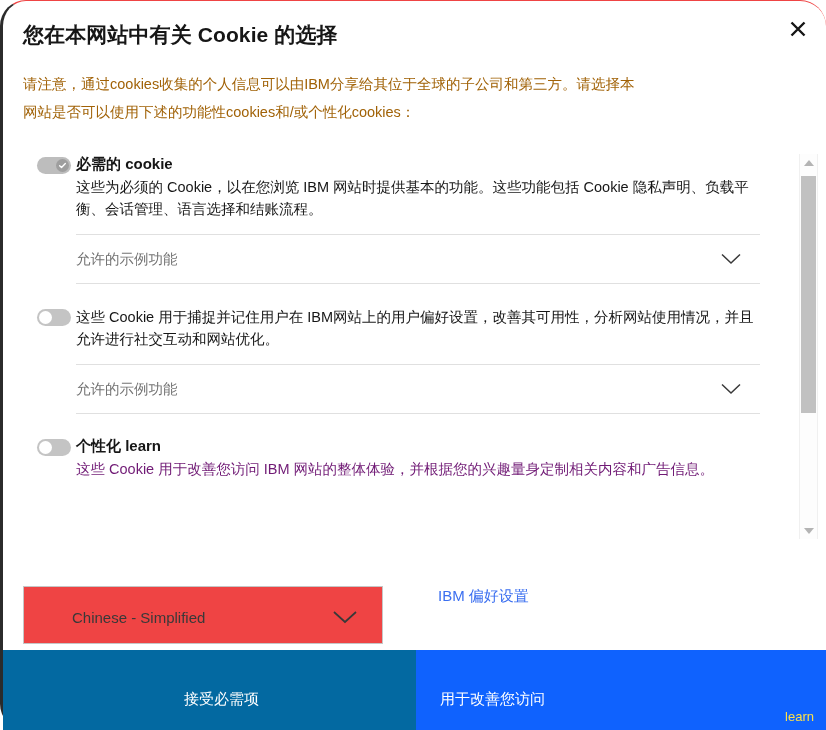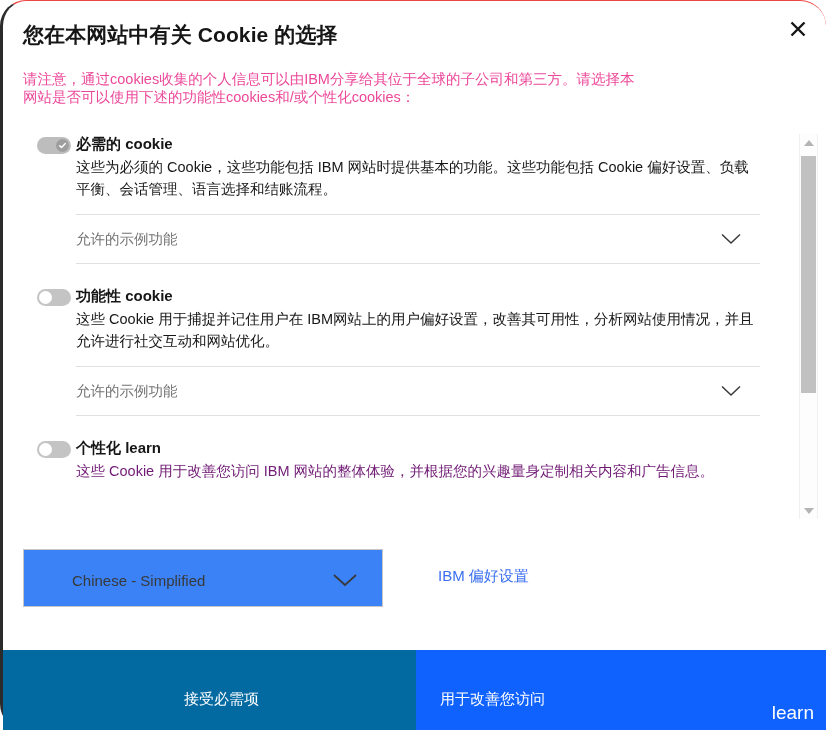--- a/index.html
+++ b/index.html
@@ -55,23 +55,23 @@
   .dlg-title {
     font-size: 21px;
     font-weight: 700;
     line-height: 1.3;
     margin: 0;
     letter-spacing: .1px;
     color: #161616;
   }
   .dlg-intro {
     font-size: 14.5px;
-    line-height: 18px;
+    line-height: 28px;
     margin: 22px 0 0 0;
-    color: #ec4899;
+    color: #a16207;
     max-width: 615px;
   }
 
   
   .scroll-outer {
     position: relative;
     margin: 28px 0 0 0;
     height: 385px;
     flex: none;
   }
@@ -213,24 +213,24 @@
 
   
   .dlg-footer {
     flex: 1;
     position: relative;
     padding: 0 20px;
   }
   .lang-select {
     position: absolute;
     left: 20px;
-    top: 30px;
+    top: 47px;
     width: 360px;
     height: 58px;
-    background: #3b82f6;
+    background: #ef4444;
     border: 1px solid #c6c6c6;
     display: flex;
     align-items: center;
     justify-content: space-between;
     padding: 4px 24px 0 48px;
     box-sizing: border-box;
     cursor: pointer;
     font-size: 15px;
     color: #393939;
   }
@@ -266,22 +266,22 @@
     text-align: center;
   }
   .btn-custom {
     flex: 1;
     background: #0f62fe;
   }
   .learn-text {
     position: absolute;
     right: 12px;
     bottom: 6px;
-    font-size: 19px;
-    color: #ffffff;
+    font-size: 13px;
+    color: #fde047;
     margin-left: 12px;
   }
 </style>
 </head>
 <body>
 
 <div id="cookie-dialog">
 
   <button class="close-btn" aria-label="close">
     <svg width="20" height="20" viewBox="0 0 20 20">
@@ -299,36 +299,35 @@
 
       <div class="cat">
         <button class="toggle on-locked">
           <span class="knob">
             <svg width="9" height="9" viewBox="0 0 12 12">
               <path d="M2.2 6.2 L4.7 8.7 L9.8 3.4" stroke="#ffffff" stroke-width="1.8" fill="none" stroke-linecap="round" stroke-linejoin="round"></path>
             </svg>
           </span>
         </button>
         <p class="cat-title">必需的 cookie</p>
-        <p class="cat-desc">这些为必须的 Cookie，这些功能包括 IBM 网站时提供基本的功能。这些功能包括 Cookie 偏好设置、负载平衡、会话管理、语言选择和结账流程。</p>
+        <p class="cat-desc">这些为必须的 Cookie，以在您浏览 IBM 网站时提供基本的功能。这些功能包括 Cookie 隐私声明、负载平衡、会话管理、语言选择和结账流程。</p>
       </div>
       <div class="expander">
         <span class="expander-label">允许的示例功能</span>
         <span class="chev">
           <svg width="22" height="14" viewBox="0 0 22 14">
               <path d="M2 2.5 L11 11 L20 2.5" stroke="#393939" stroke-width="1.5" fill="none"></path>
             </svg>
         </span>
       </div>
 
       <div class="cat">
         <button class="toggle off">
           <span class="knob"></span>
         </button>
-        <p class="cat-title">功能性 cookie</p>
         <p class="cat-desc">这些 Cookie 用于捕捉并记住用户在 IBM网站上的用户偏好设置，改善其可用性，分析网站使用情况，并且允许进行社交互动和网站优化。</p>
       </div>
       <div class="expander">
         <span class="expander-label">允许的示例功能</span>
         <span class="chev">
           <svg width="22" height="14" viewBox="0 0 22 14">
               <path d="M2 2.5 L11 11 L20 2.5" stroke="#393939" stroke-width="1.5" fill="none"></path>
             </svg>
         </span>
       </div>

